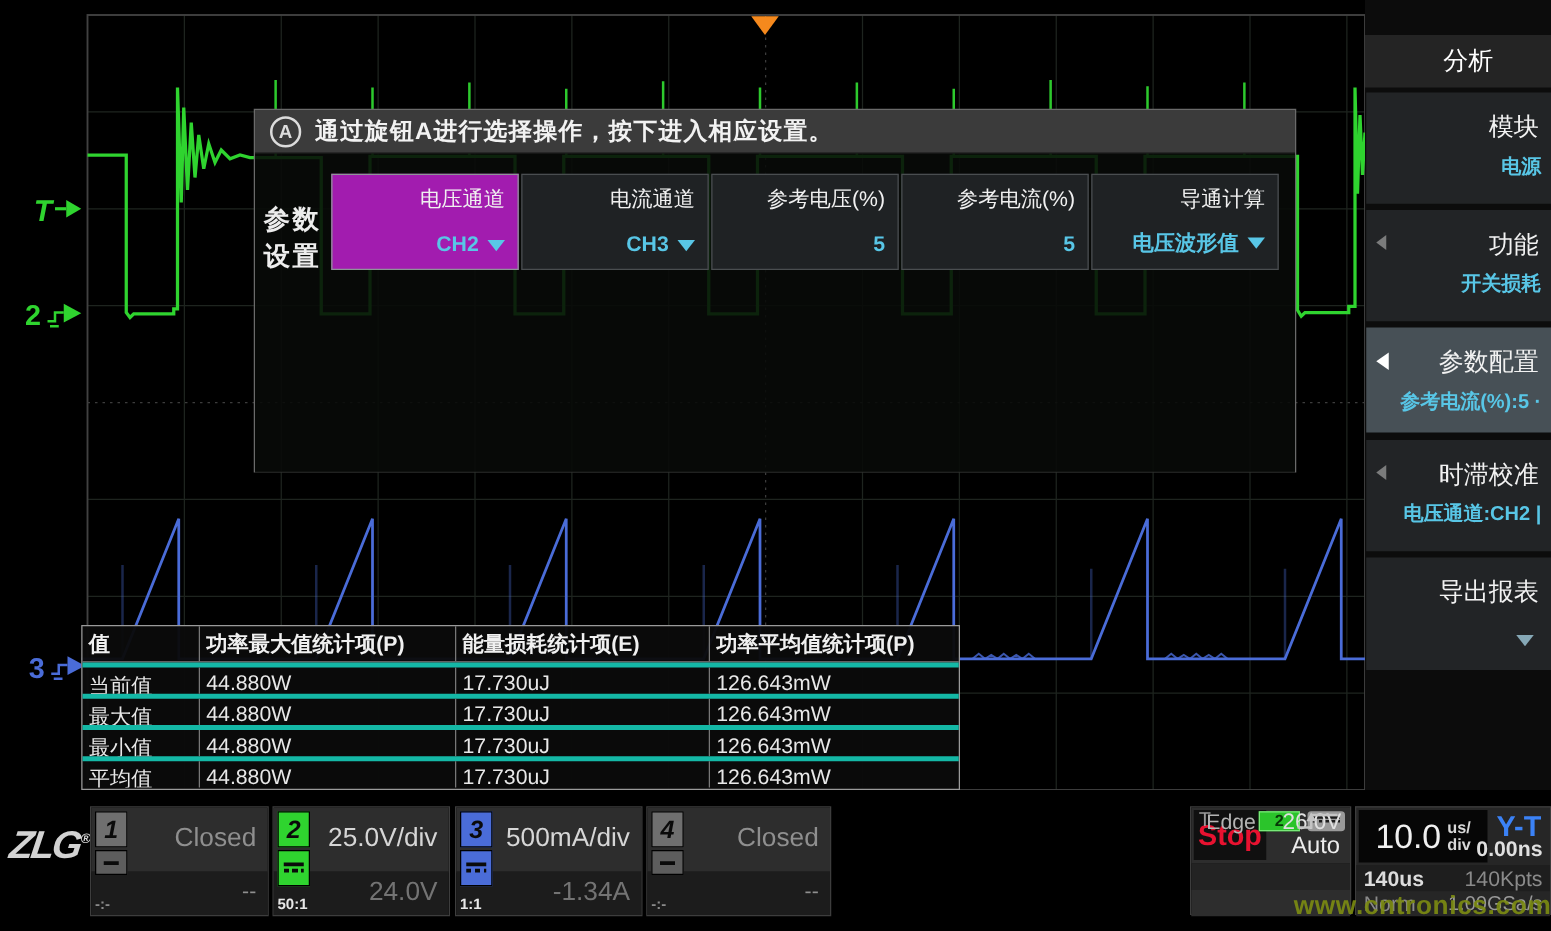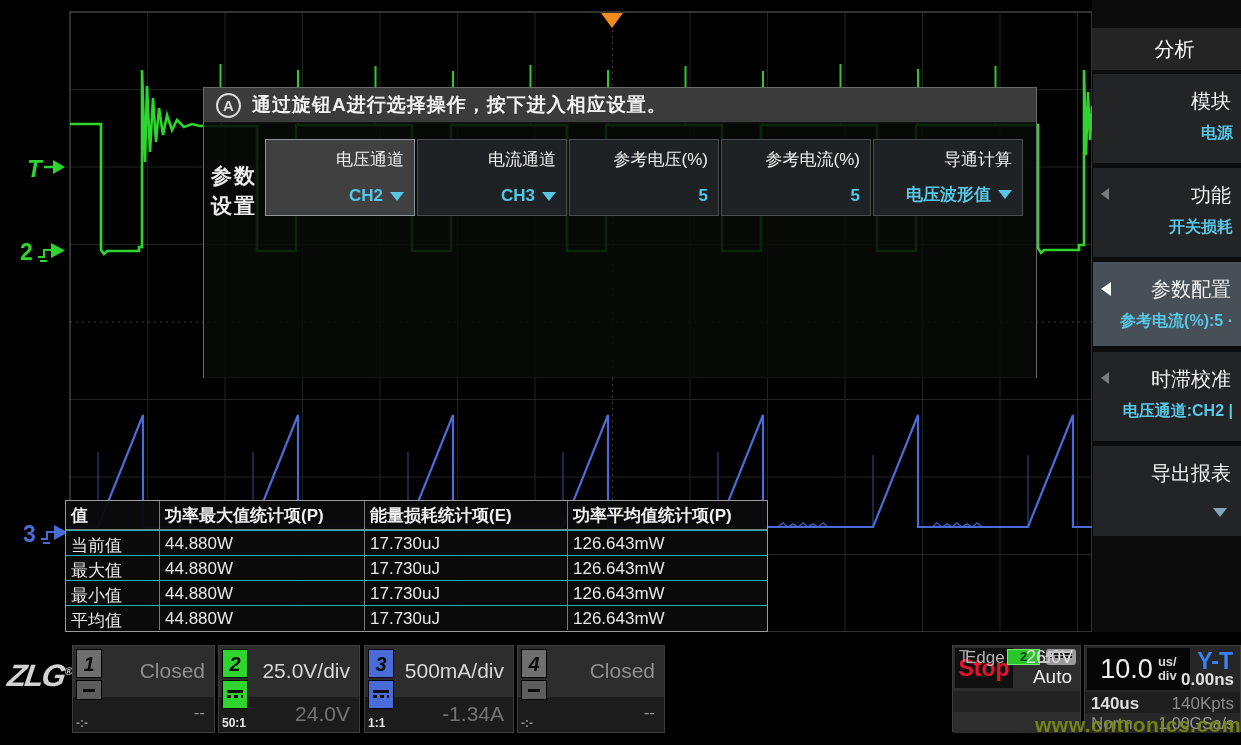--- a/index.html
+++ b/index.html
@@ -16,21 +16,21 @@
   .knob-icon{width:25px;height:25px;border:2px solid #dcdcdc;border-radius:50%;
           color:#dcdcdc;font-weight:bold;font-size:15px;line-height:21px;text-align:center;flex:0 0 auto;}
   .dialog-msg{color:#f2f2f2;font-size:19px;font-weight:bold;letter-spacing:1px;}
   .dialog-body{position:relative;height:255px;background:rgba(8,10,8,0.88);}
   .param-label{position:absolute;left:7px;top:38px;width:50px;font-size:21px;font-weight:bold;
           color:#ededed;line-height:1.45;word-break:break-all;letter-spacing:2px;}
   .btn-row{position:absolute;left:61px;top:16px;display:flex;gap:2px;}
   .param-btn{width:150px;height:77px;background:#1f2224;border:1px solid #4a4e50;
           display:flex;flex-direction:column;justify-content:space-between;align-items:flex-end;
           padding:8px 10px 9px 10px;cursor:pointer;}
-  .param-btn.lit{background:#404040;border-color:#8f9598;}
+  .param-btn.lit{background:#a21caf;border-color:#8f9598;}
   .pb-title{color:#f0f0f0;font-size:17px;}
   .pb-value{color:var(--accent_cyan);font-size:17px;font-weight:bold;display:flex;align-items:center;text-align:center;}
   .dd-arrow{width:0;height:0;border-left:7px solid transparent;border-right:7px solid transparent;
           border-top:9px solid var(--accent_cyan);display:inline-block;margin-left:7px;}
 
   
   .sidebar{position:absolute;left:1092px;top:0;width:149px;height:645px;background:#0c0c0c;z-index:6;}
   .sb-title{position:absolute;top:28px;left:0;right:0;height:42px;background:#242424;
           color:#fff;font-size:20px;text-align:center;line-height:42px;padding-left:16px;}
   .sb-item{position:absolute;left:1px;right:0;background:#222426;cursor:pointer;overflow:hidden;}
@@ -47,21 +47,21 @@
           border-top:6px solid transparent;border-bottom:6px solid transparent;}
   .sb-arrow.hollow{border-right:8px solid #9a9a9a;opacity:.75;}
   .sb-arrow.solid{border-top-width:7px;border-bottom-width:7px;border-right:10px solid #ffffff;}
   .export-arrow{position:absolute;right:14px;top:62px;width:0;height:0;
           border-left:7px solid transparent;border-right:7px solid transparent;
           border-top:9px solid #86a8b6;}
 
   
   .meas-table{position:absolute;left:65px;top:500px;width:703px;height:132px;z-index:4;
           background:rgba(10,10,10,0.96);border:1px solid #9a9a9a;color:#e8e8e8;font-size:17px;}
-  .mt-row{display:flex;height:25px;border-top:1px solid #14b8a6;}
+  .mt-row{display:flex;height:25px;border-top:4px solid #14b8a6;}
   .mt-row.mt-head{height:29px;border-top:none;border-bottom:1px solid #808080;font-weight:bold;color:#f0f0f0;}
   .mt-c{padding:3px 0 0 5px;border-right:1px solid #777;overflow:hidden;white-space:nowrap;}
   .mt-c.c0{width:94px;}
   .mt-c.c1{width:205px;}
   .mt-c.c2{width:203px;}
   .mt-c.c3{width:199px;border-right:none;}
 
   
   .statusbar{position:absolute;left:0;top:632px;width:1241px;height:113px;background:#000;z-index:6;}
   .logo{position:absolute;left:8px;top:26px;color:#d2d2d2;font-size:31px;font-weight:900;

